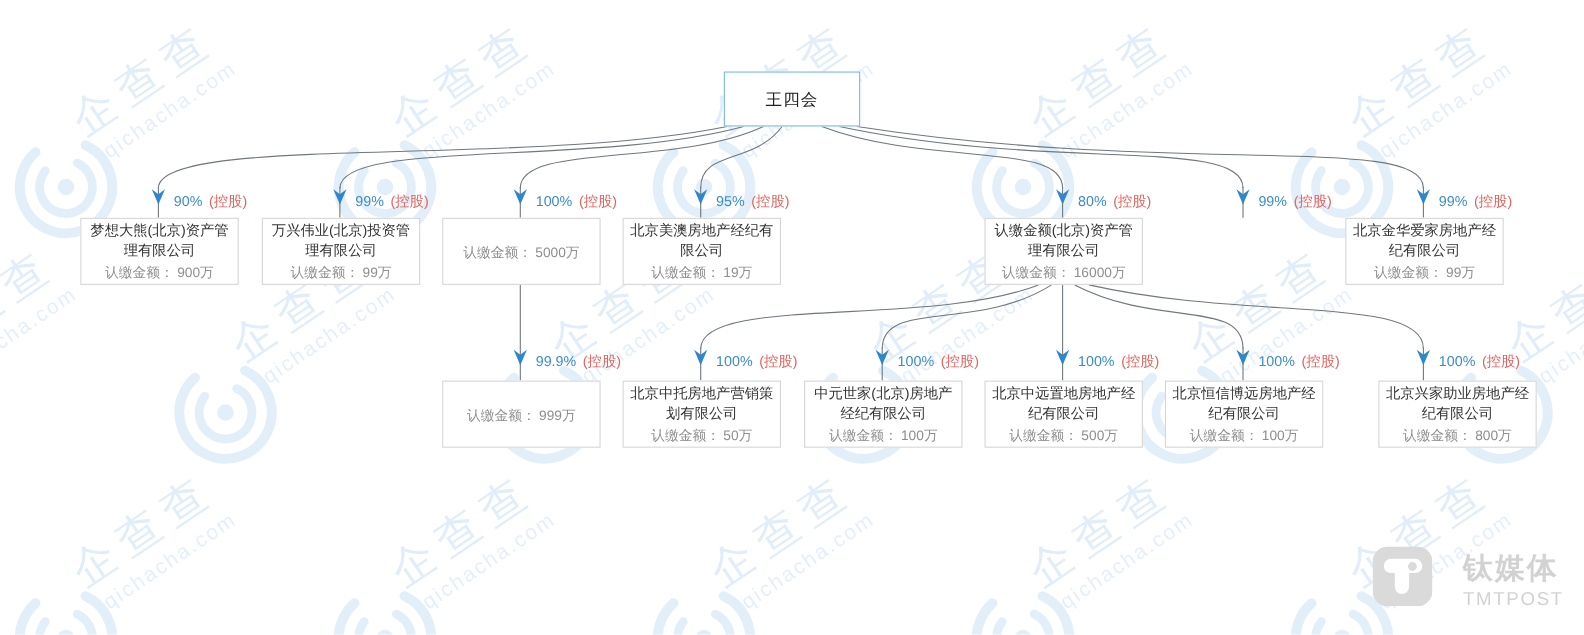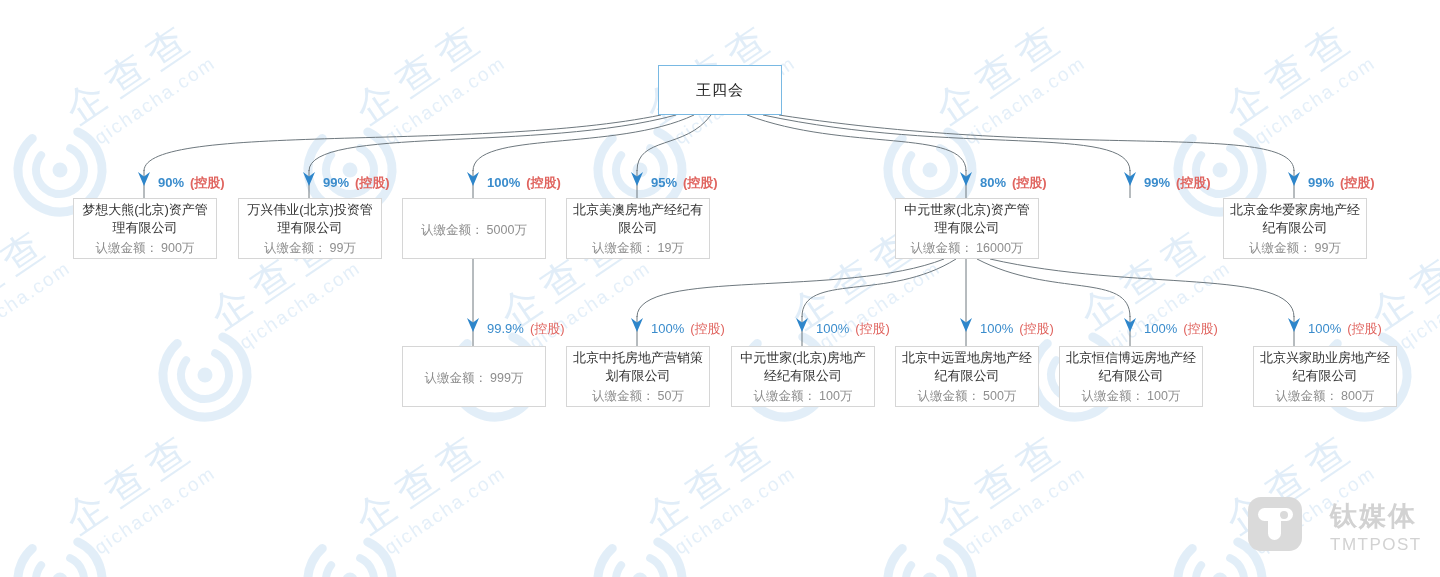--- a/index.html
+++ b/index.html
@@ -28,21 +28,21 @@
     left:658px;top:65px;width:124px;height:50px;
     border:1px solid #79b9e3;font-size:15px;color:#222;letter-spacing:1px;
   }
   .company{width:144px;height:61px;border:1px solid #d6d6d6;padding:2px 4px;}
   .r1{top:198px;} .r2{top:346px;}
   .cname{font-size:13px;line-height:18px;color:#333;}
   .amt{font-size:12.5px;color:#8e8e8e;margin-top:3px;}
   .amt .val{margin-left:3px;}
   
   .pct{position:absolute;z-index:2;font-size:13px;white-space:nowrap;}
-  .pr1{top:174px;font-weight:bold;} .pr2{top:320px;}
+  .pr1{top:174px;} .pr2{top:320px;}
   .pct .p{color:#3a8ccc;}
   .pct .t{color:#e0645f;margin-left:6px;}
   
   .tmt{position:absolute;left:1248px;top:497px;z-index:2;display:flex;align-items:flex-start;}
   .tmt-mark{position:relative;width:54px;height:54px;border-radius:13px;background:#dadada;flex:none;}
   .tmt-mark .bar-h{position:absolute;left:10px;top:11px;width:35px;height:13px;border-radius:7px;background:#fff;}
   .tmt-mark .hole{position:absolute;left:32px;top:14px;width:8px;height:8px;border-radius:50%;background:#dadada;}
   .tmt-mark .bar-v{position:absolute;left:20px;top:16px;width:13px;height:27px;border-radius:7px;background:#fff;}
   .tmt-txt{margin-left:28px;color:#d2d2d2;line-height:1;}
   .tmt-cn{font-size:27px;font-weight:600;letter-spacing:2px;margin-top:6px;}
@@ -256,21 +256,21 @@
     <div class="amt"><span>认缴金额：</span><span class="val">99万</span></div>
   </div>
   <div class="node company r1" style="left:402px">
     <div class="amt"><span>认缴金额：</span><span class="val">5000万</span></div>
   </div>
   <div class="node company r1" style="left:566px">
     <div class="cname">北京美澳房地产经纪有限公司</div>
     <div class="amt"><span>认缴金额：</span><span class="val">19万</span></div>
   </div>
   <div class="node company r1" style="left:895px">
-    <div class="cname">中元世家(北京)资产管理有限公司</div>
+    <div class="cname">认缴金额(北京)资产管理有限公司</div>
     <div class="amt"><span>认缴金额：</span><span class="val">16000万</span></div>
   </div>
   <div class="node company r1" style="left:1223px">
     <div class="cname">北京金华爱家房地产经纪有限公司</div>
     <div class="amt"><span>认缴金额：</span><span class="val">99万</span></div>
   </div>
 
   <div class="node company r2" style="left:402px">
     <div class="amt"><span>认缴金额：</span><span class="val">999万</span></div>
   </div>

